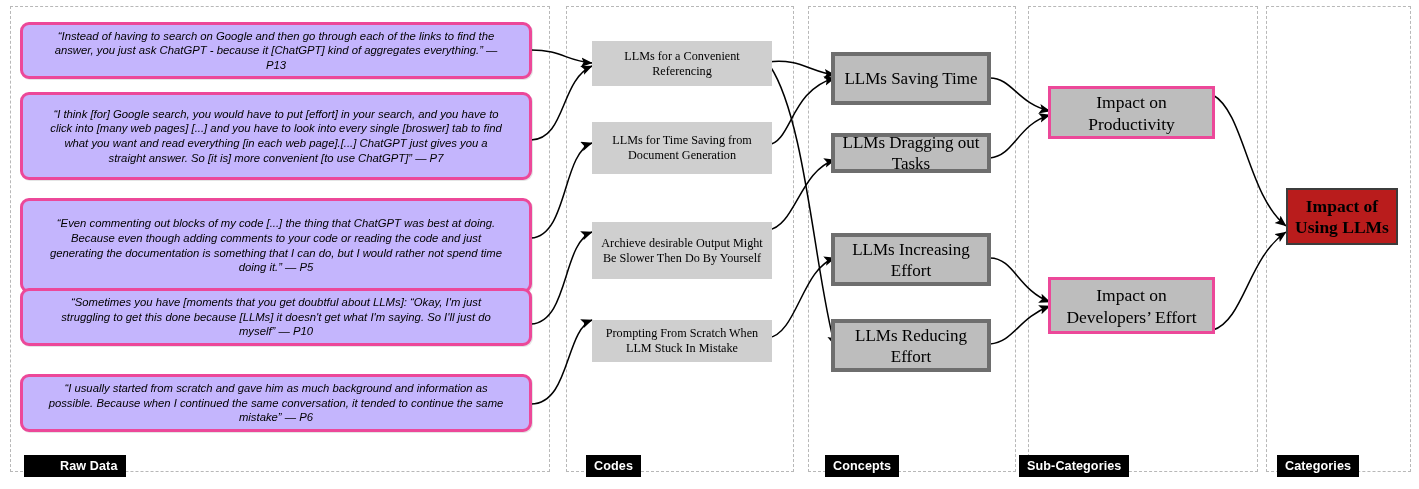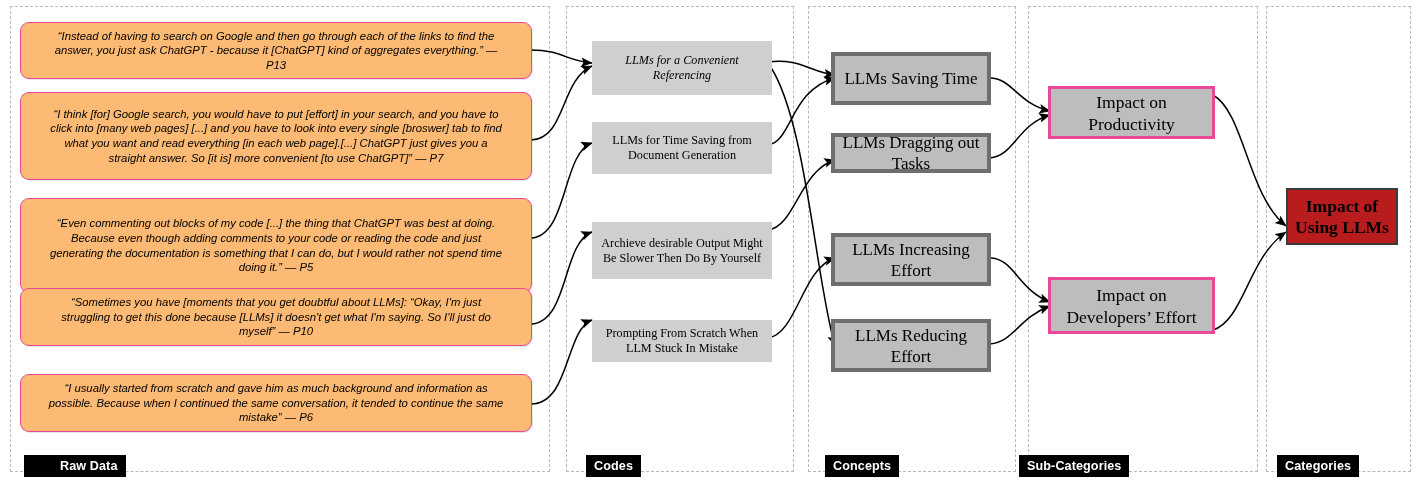--- a/index.html
+++ b/index.html
@@ -19,22 +19,22 @@
   .lane {
     position: absolute;
     border: 1.5px dashed #b8b8b8;
     box-sizing: border-box;
     background: transparent;
   }
   
   .quote {
     position: absolute;
     box-sizing: border-box;
-    background: #fdba74;
-    border: 1px solid #ec4899;
+    background: #c4b5fd;
+    border: 3px solid #ec4899;
     border-radius: 9px;
     font-family: "Liberation Sans", sans-serif;
     font-style: italic;
     font-size: 11.3px;
     line-height: 14.6px;
     color: #000000;
     text-align: center;
     display: flex;
     align-items: center;
     justify-content: center;
@@ -171,21 +171,21 @@
       <path d="M1213,330 C1244,320 1248,258 1286,232"></path>
     </g>
   </svg>
 
   <div class="quote" style="left:20px; top:22px; width:512px; height:57px;">“Instead of having to search on Google and then go through each of the links to find the answer, you just ask ChatGPT - because it [ChatGPT] kind of aggregates everything.” — P13</div>
   <div class="quote" style="left:20px; top:92px; width:512px; height:88px;">“I think [for] Google search, you would have to put [effort] in your search, and you have to click into [many web pages] [...] and you have to look into every single [broswer] tab to find what you want and read everything [in each web page].[...] ChatGPT just gives you a straight answer. So [it is] more convenient [to use ChatGPT]” — P7</div>
   <div class="quote" style="left:20px; top:198px; width:512px; height:95px;">“Even commenting out blocks of my code [...] the thing that ChatGPT was best at doing. Because even though adding comments to your code or reading the code and just generating the documentation is something that I can do, but I would rather not spend time doing it.” — P5</div>
   <div class="quote" style="left:20px; top:288px; width:512px; height:58px;">“Sometimes you have [moments that you get doubtful about LLMs]: “Okay, I'm just struggling to get this done because [LLMs] it doesn't get what I'm saying. So I'll just do myself” — P10</div>
   <div class="quote" style="left:20px; top:374px; width:512px; height:58px;">“I usually started from scratch and gave him as much background and information as possible. Because when I continued the same conversation, it tended to continue the same mistake” — P6</div>
 
-  <div class="code-box" style="left:592px; top:41px; width:180px; height:54px;font-style:italic;">LLMs for a Convenient Referencing</div>
+  <div class="code-box" style="left:592px; top:41px; width:180px; height:45px;">LLMs for a Convenient Referencing</div>
   <div class="code-box" style="left:592px; top:122px; width:180px; height:52px;">LLMs for Time Saving from Document Generation</div>
   <div class="code-box" style="left:592px; top:222px; width:180px; height:57px;">Archieve desirable Output Might Be Slower Then Do By Yourself</div>
   <div class="code-box" style="left:592px; top:320px; width:180px; height:42px;">Prompting From Scratch When LLM Stuck In Mistake</div>
 
   <div class="concept-box" style="left:831px; top:52px; width:160px; height:53px;">LLMs Saving Time</div>
   <div class="concept-box" style="left:831px; top:133px; width:160px; height:40px;">LLMs Dragging out Tasks</div>
   <div class="concept-box" style="left:831px; top:233px; width:160px; height:53px;">LLMs Increasing Effort</div>
   <div class="concept-box" style="left:831px; top:319px; width:160px; height:53px;">LLMs Reducing Effort</div>
 
   <div class="subcat-box" style="left:1048px; top:86px; width:167px; height:53px;">Impact on Productivity</div>

